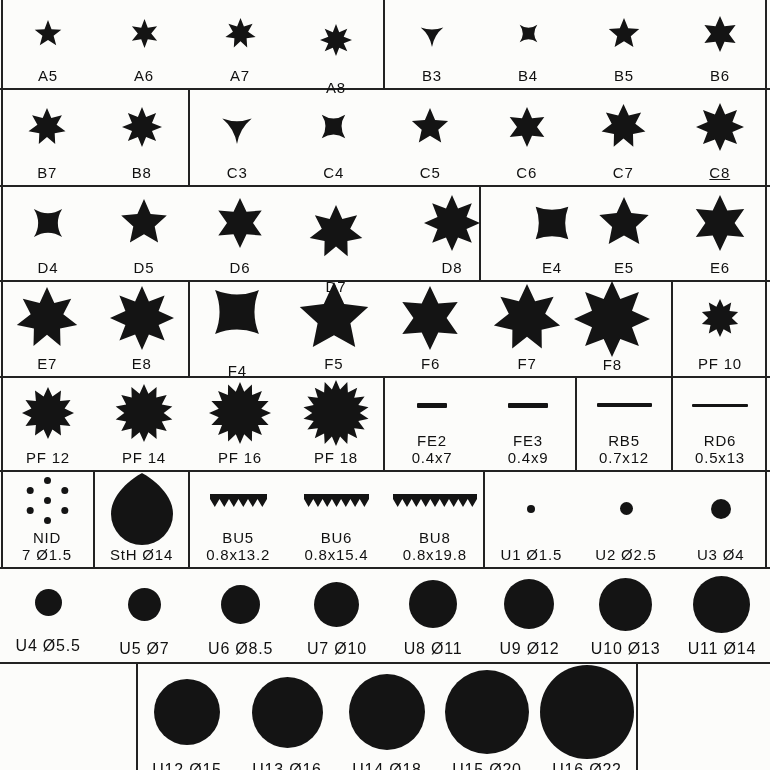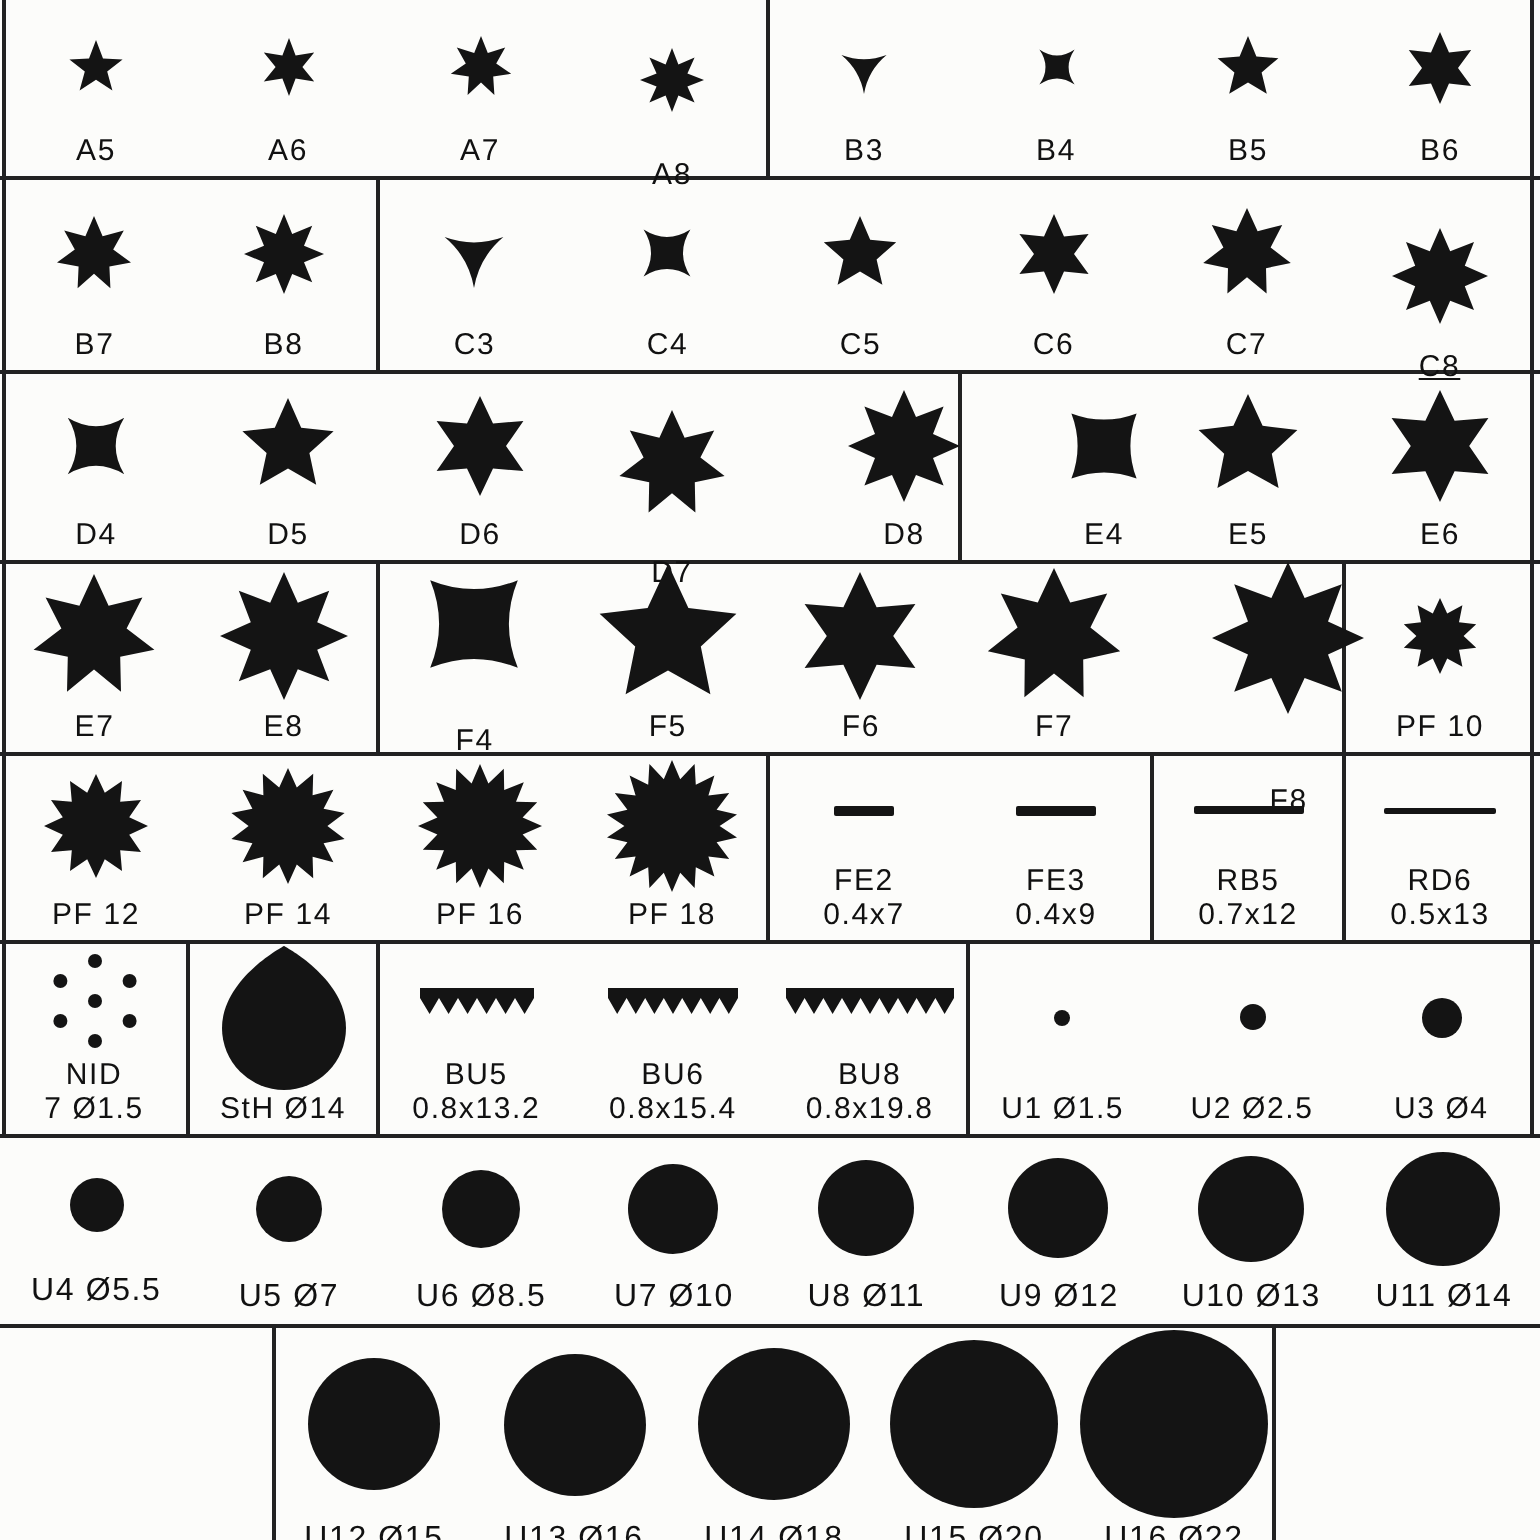--- a/index.html
+++ b/index.html
@@ -205,21 +205,21 @@
     <div class="cell row-2" style="left: 575px; top: 89px; width: 96.5px; height: 97px;">
       <div class="shape-area">
         <svg width="45" height="45" viewBox="0 0 45 45">
           <polygon points="22.5,0.0 27.8,11.6 40.1,8.5 34.3,19.8 44.4,27.5 32.0,30.1 32.3,42.8 22.5,34.6 12.7,42.8 13.0,30.1 0.6,27.5 10.7,19.8 4.9,8.5 17.2,11.6" fill="#141414"></polygon>
         </svg>
       </div>
       <div class="label-block">
         <div class="cell-label">C7</div>
       </div>
     </div>
-    <div class="cell row-2" style="left: 671.5px; top: 100px; width: 96.5px; height: 97px; text-decoration: underline;">
+    <div class="cell row-2" style="left: 671.5px; top: 89px; width: 96.5px; height: 97px; text-decoration: underline;">
       <div class="shape-area">
         <svg width="48" height="48" viewBox="0 0 48 48">
           <polygon points="24.0,0.0 29.1,11.6 41.0,7.0 36.4,18.9 48.0,24.0 36.4,29.1 41.0,41.0 29.1,36.4 24.0,48.0 18.9,36.4 7.0,41.0 11.6,29.1 0.0,24.0 11.6,18.9 7.0,7.0 18.9,11.6" fill="#141414"></polygon>
         </svg>
       </div>
       <div class="label-block">
         <div class="cell-label">C8</div>
       </div>
     </div>
     <div class="cell row-3" style="left: 0px; top: 186px; width: 96px; height: 95px;">
@@ -355,21 +355,21 @@
     <div class="cell row-4" style="left: 478.8px; top: 281px; width: 96.6px; height: 96px;">
       <div class="shape-area">
         <svg width="68" height="68" viewBox="0 0 68 68">
           <polygon points="34.0,0.0 42.1,17.2 60.6,12.8 52.2,29.8 67.1,41.6 48.6,45.7 48.8,64.6 34.0,52.7 19.2,64.6 19.4,45.7 0.9,41.6 15.8,29.8 7.4,12.8 25.9,17.2" fill="#141414"></polygon>
         </svg>
       </div>
       <div class="label-block">
         <div class="cell-label">F7</div>
       </div>
     </div>
-    <div class="cell row-4" style="left: 596px; top: 281px; width: 96.6px; height: 96px; gap: 36px;">
+    <div class="cell row-4" style="left: 564px; top: 281px; width: 96.6px; height: 96px;">
       <div class="shape-area">
         <svg width="76" height="76" viewBox="0 0 76 76">
           <polygon points="38.0,0.0 46.3,18.0 64.9,11.1 58.0,29.7 76.0,38.0 58.0,46.3 64.9,64.9 46.3,58.0 38.0,76.0 29.7,58.0 11.1,64.9 18.0,46.3 0.0,38.0 18.0,29.7 11.1,11.1 29.7,18.0" fill="#141414"></polygon>
         </svg>
       </div>
       <div class="label-block">
         <div class="cell-label">F8</div>
       </div>
     </div>
     <div class="cell row-4" style="left: 672px; top: 281px; width: 96px; height: 96px;">

